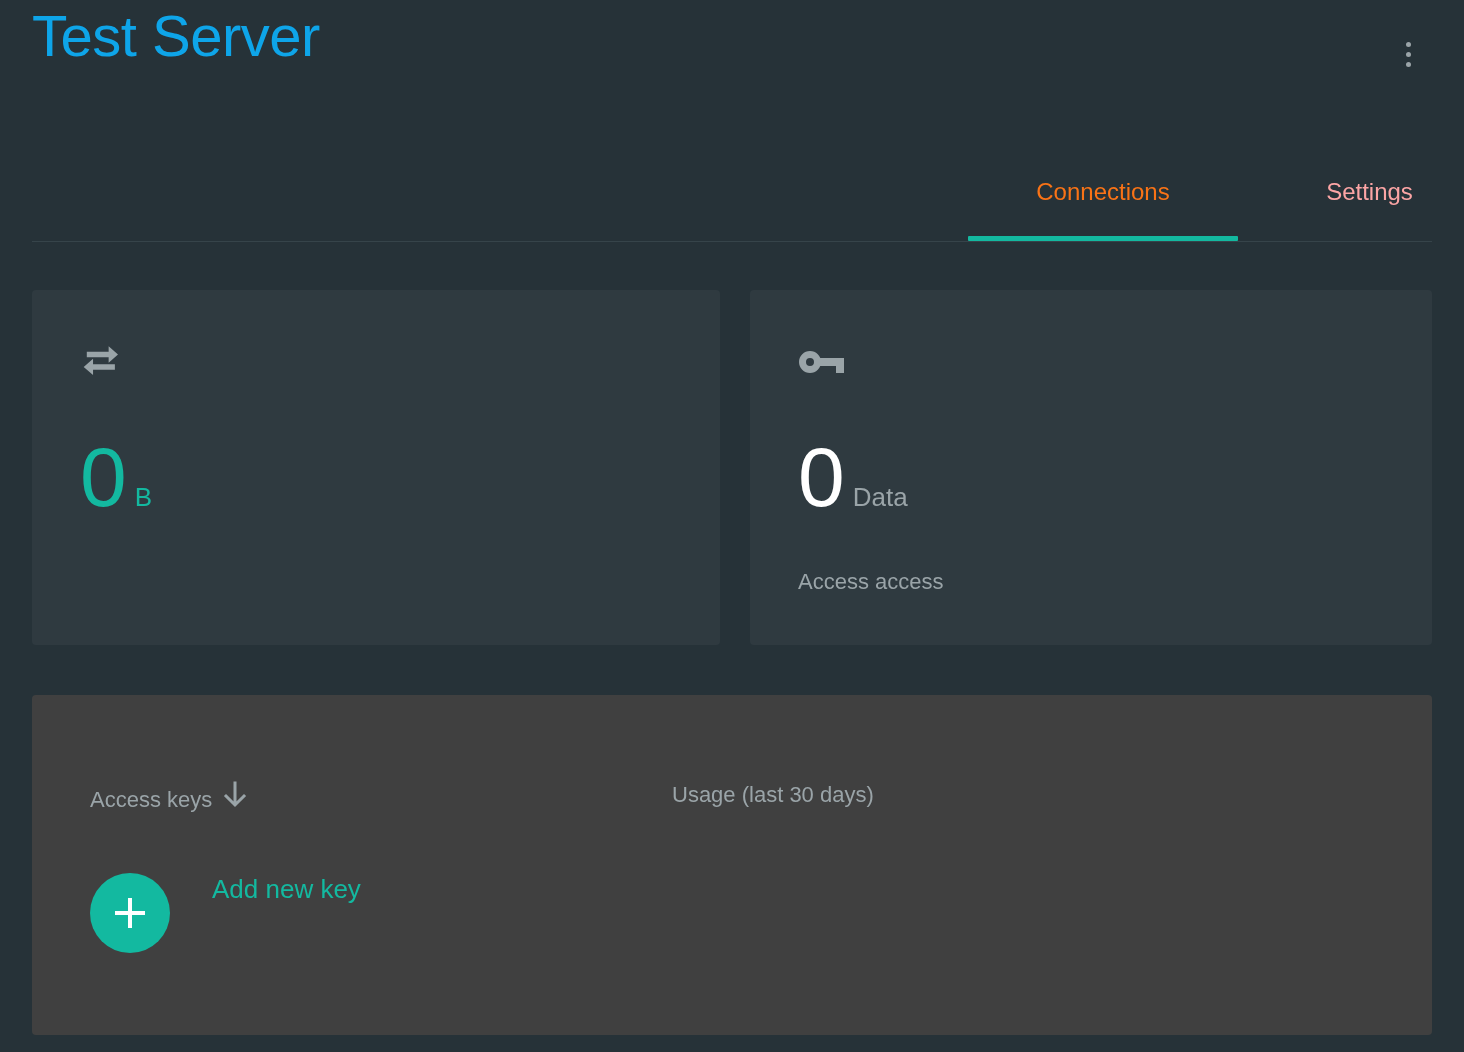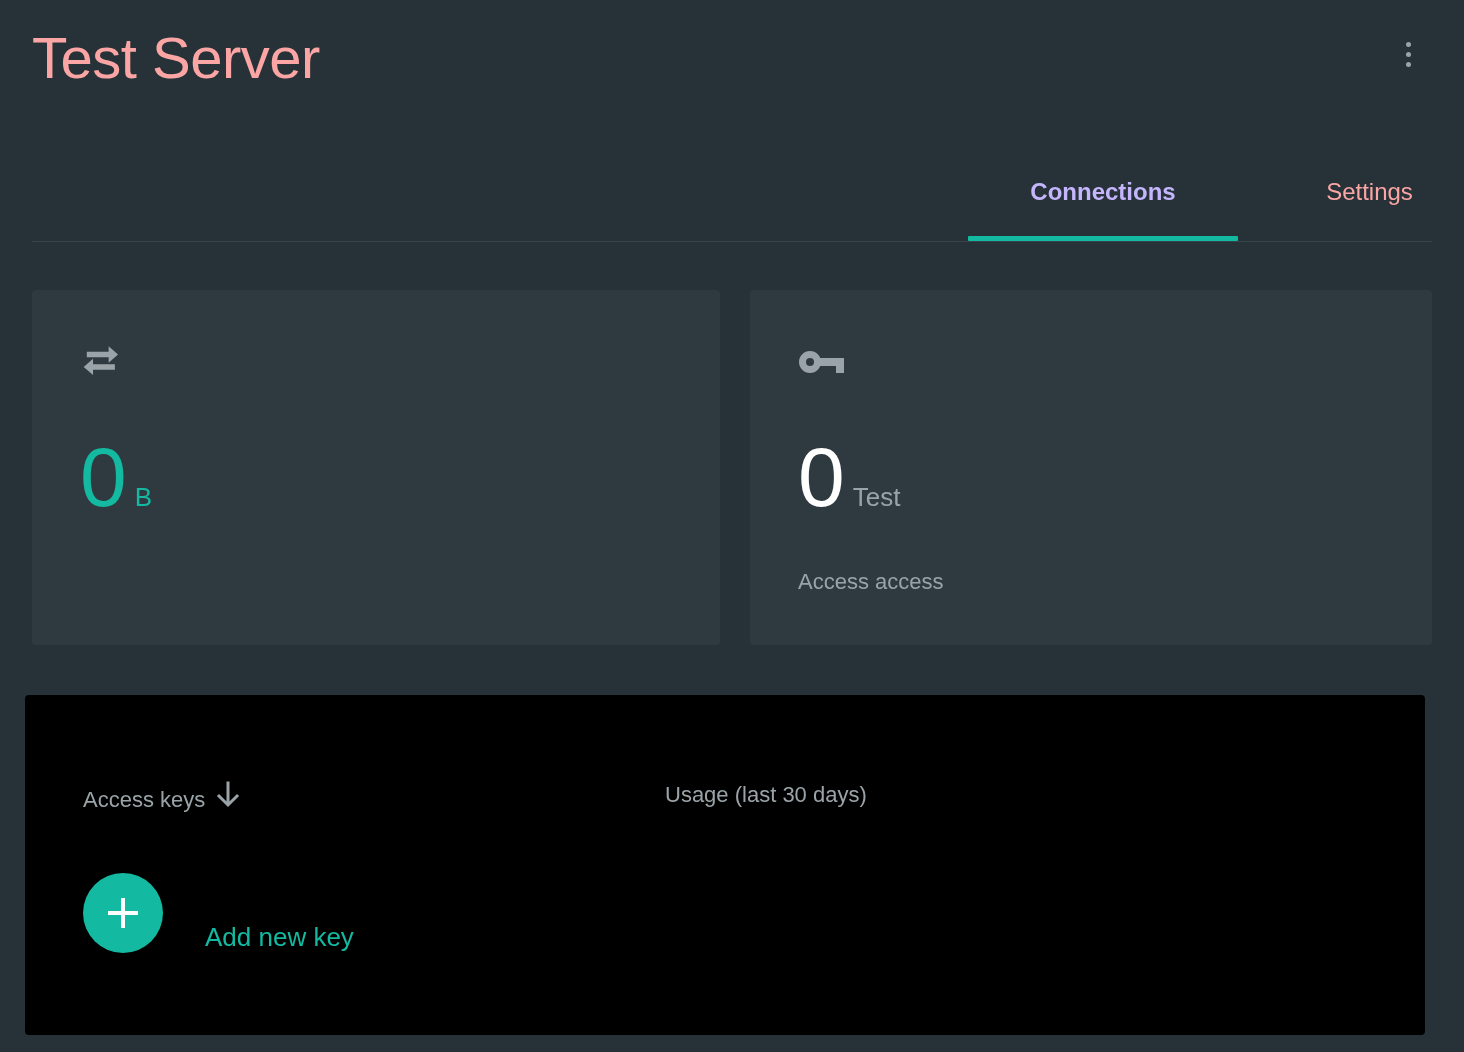--- a/index.html
+++ b/index.html
@@ -22,24 +22,24 @@
   
   .header {
     position: absolute;
     left: 0; top: 0;
     width: 1464px;
     height: 110px;
   }
   .page-title {
     position: absolute;
     left: 32px;
-    top: 22px;
+    top: 0;
     font-size: 58px;
     font-weight: 300;
-    color: #fca5a5;
+    color: #0ea5e9;
     letter-spacing: -0.5px;
     line-height: 72px;
     white-space: nowrap;
   }
   .overflow-menu {
     position: absolute;
     right: 44px;
     top: 32px;
     width: 24px;
     height: 44px;
@@ -80,22 +80,22 @@
   .tab-label {
     font-size: 24px;
     line-height: 30px;
     white-space: nowrap;
   }
   .tab-connections {
     left: 936px;
     width: 270px;
   }
   .tab-connections .tab-label {
-    color: #c4b5fd;
-    font-weight: bold;
+    color: #f97316;
+    font-weight: normal;
   }
   .tab-indicator {
     position: absolute;
     left: 0;
     bottom: 0;
     width: 270px;
     height: 5px;
     background: #13b9a0;
     border-radius: 1px;
   }
@@ -165,25 +165,25 @@
     top: 278px;
     font-size: 22px;
     line-height: 28px;
     color: #9aa4a8;
     white-space: nowrap;
   }
 
   
   .keys-panel {
     position: absolute;
-    left: 25px;
+    left: 32px;
     top: 695px;
     width: 1400px;
     height: 340px;
-    background: #000000;
+    background: #404040;
     border-radius: 4px;
     text-decoration: underline;
   }
   .col-header {
     position: absolute;
     font-size: 22px;
     line-height: 28px;
     color: #9aa4a8;
     white-space: nowrap;
     display: flex;
@@ -200,21 +200,21 @@
     top: 86px;
     text-align: right;
   }
   .sort-arrow { display: block; }
 
   .add-key-row {
     position: absolute;
     left: 58px;
     top: 178px;
     display: flex;
-    align-items: flex-end;
+    align-items: flex-start;
     cursor: pointer;
   }
   .fab {
     width: 80px;
     height: 80px;
     border-radius: 50%;
     background: #13b9a0;
     position: relative;
     flex: none;
   }
@@ -294,21 +294,21 @@
           <path d="M11 0 A11 11 0 1 0 11 22 A11 11 0 1 0 11 0 Z
                    M11 7 A4 4 0 1 1 11 15 A4 4 0 1 1 11 7 Z"></path>
           <rect x="20" y="7" width="25" height="8"></rect>
           <rect x="37" y="7" width="8" height="15"></rect>
         </g>
       </svg>
     </span>
 
     <div class="stat-row">
       <span class="stat-value stat-value-white">0</span>
-      <span class="stat-unit stat-unit-gray">Test</span>
+      <span class="stat-unit stat-unit-gray">Data</span>
     </div>
 
     <div class="card-caption">Access access</div>
   </div>
 
   <div class="keys-panel">
 
     <div class="col-header col-header-access">
       <span>Access keys</span>
       <span class="sort-arrow">

